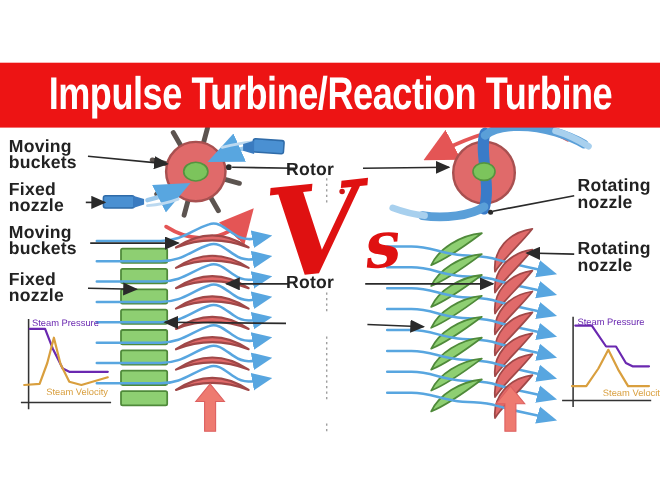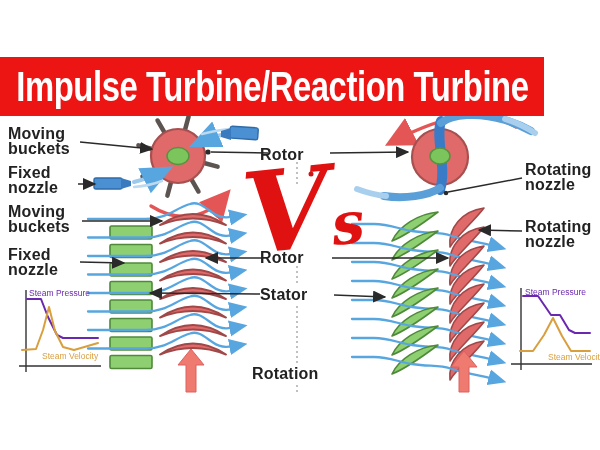--- a/index.html
+++ b/index.html
@@ -1,19 +1,19 @@
 <!DOCTYPE html>
 <html style="--banner: #ed1414; --accent: #df1111; --bred: #e06a6a; --bredS: #a04848; --bgreen: #8ecf72; --bgreenS: #4f8a3a; --flow: #58a6e0; --noz: #4a90d2; --pink: #ee7a70; --labelc: #222222;"><head>
 <meta charset="utf-8">
 <style>
   html,body{margin:0;padding:0;}
   body{width:600px;height:450px;background:#ffffff;font-family:"Liberation Sans",sans-serif;}
   .stage{position:relative;width:600px;height:450px;overflow:hidden;background:#fff;}
   svg{position:absolute;left:0;top:0;}
-  .banner{position:absolute;left:0;top:57px;width:544px;height:59px;background:var(--banner,#ed1414);
+  .banner{position:absolute;left:0;top:57px;width:600px;height:59px;background:var(--banner,#ed1414);
           display:flex;align-items:center;justify-content:center;overflow:visible;}
   .banner h1{margin:0;color:#fff;font-weight:bold;font-size:40px;letter-spacing:-0.5px;white-space:nowrap;
              transform:scale(0.82,1.04);transform-origin:center;}
   .lbl{position:absolute;font-size:16px;font-weight:bold;color:var(--labelc,#222);line-height:15px;letter-spacing:.2px;}
   .lbl.center{}
   .vs{position:absolute;left:243px;top:156px;width:120px;color:var(--accent,#df1111);
       font-family:"DejaVu Serif",serif;font-style:italic;font-weight:bold;
       font-size:58px;line-height:.95;transform:rotate(-6deg);}
   .vs::first-letter{font-size:112px;}
   
@@ -170,19 +170,17 @@
 
   <div class="vs">Vs</div>
 
   <div class="lbl" style="left:8px;top:126px;width:74px;">Moving buckets</div>
   <div class="lbl" style="left:8px;top:165px;width:74px;">Fixed nozzle</div>
   <div class="lbl" style="left:8px;top:204px;width:74px;">Moving buckets</div>
   <div class="lbl" style="left:8px;top:247px;width:74px;">Fixed nozzle</div>
 
   <div class="lbl center" style="left:260px;top:147px;width:74px;">Rotor</div>
   <div class="lbl center" style="left:260px;top:250px;width:74px;">Rotor</div>
-  <div class="lbl center" style="left:260px;top:287px;width:74px;">Stator</div>
-  <div class="lbl center" style="left:252px;top:366px;width:90px;">Rotation</div>
 
   <div class="lbl" style="left:525px;top:162px;width:72px;">Rotating nozzle</div>
   <div class="lbl" style="left:525px;top:219px;width:72px;">Rotating nozzle</div>
 
 </div>
 
 </body></html>

